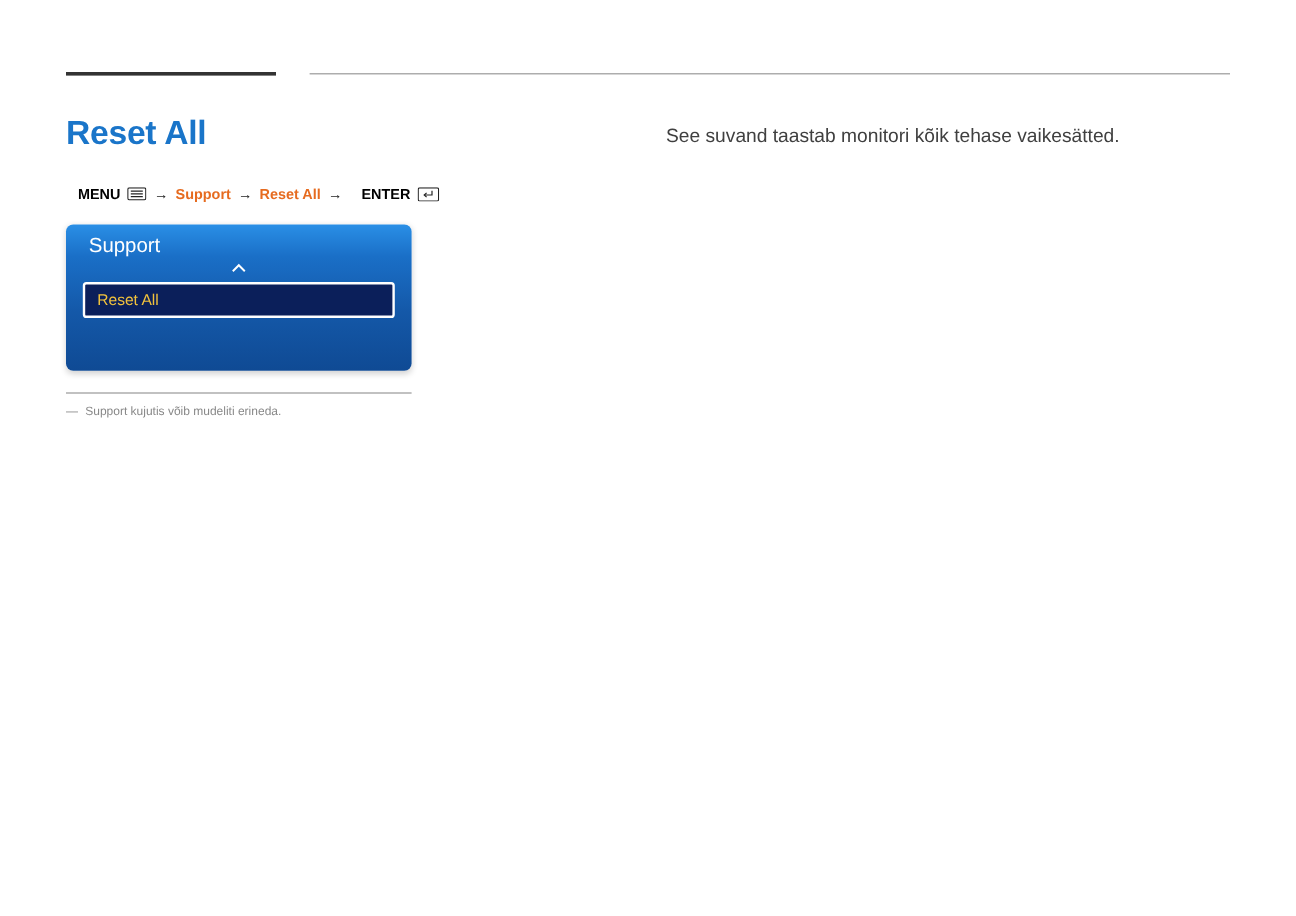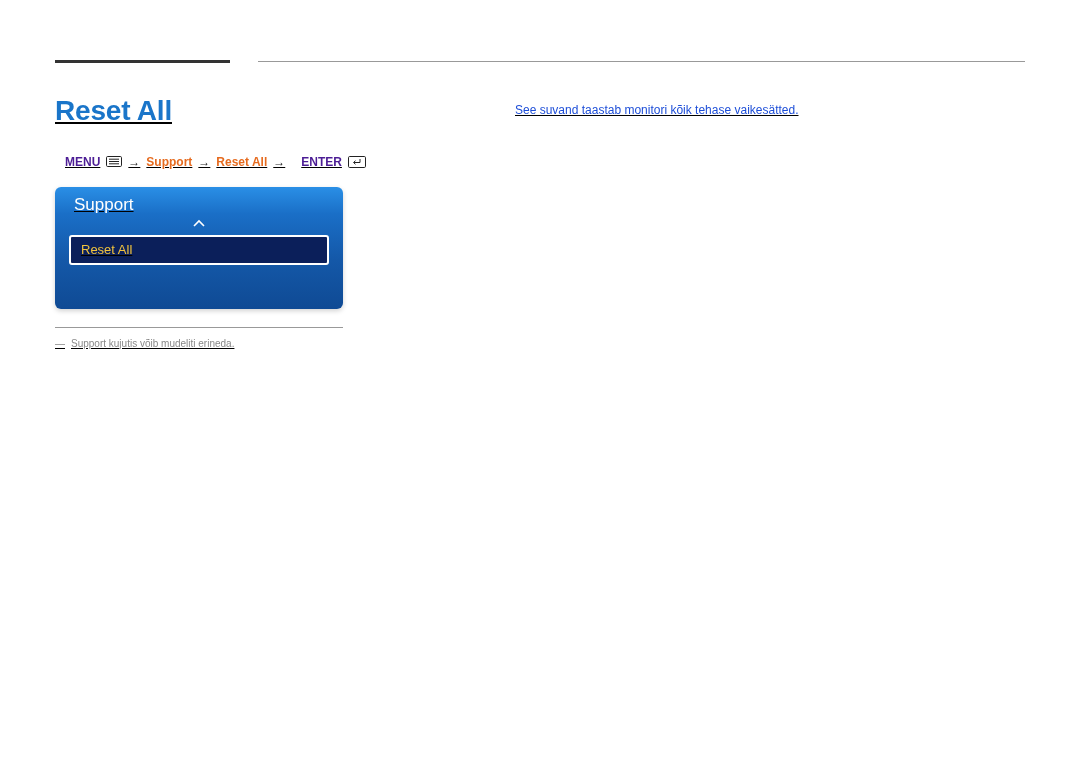--- a/index.html
+++ b/index.html
@@ -31,21 +31,21 @@
       width: 28px;
     }
     .top-rule-thin {
       flex: 1;
       height: 1px;
       background: #999999;
       margin-top: 1px;
     }
     .columns {
       display: flex;
-      text-decoration: underline;
+      gap: 40px;
     }
     .left-col {
       width: 460px;
     }
     .right-col {
       flex: 1;
       padding-top: 6px;
     }
     .page-title {
       color: #1a75c9;
@@ -58,21 +58,21 @@
       font-size: 12px;
       color: #333;
       margin-bottom: 18px;
       display: flex;
       align-items: center;
       gap: 6px;
       flex-wrap: wrap;
     }
     .nav-path .bold {
       font-weight: 700;
-      color: #4c1d95;
+      color: #000000;
       padding-left: 10px;
     }
     .nav-path .orange {
       font-weight: 700;
       color: #e66b1f;
     }
     .nav-path .arrow {
       font-weight: 700;
       color: #222;
     }
@@ -131,22 +131,22 @@
     .footnote {
       font-size: 10px;
       color: #888888;
       display: flex;
       gap: 6px;
     }
     .footnote-dash {
       color: #888888;
     }
     .description {
-      font-size: 12px;
-      color: #1d4ed8;
+      font-size: 16px;
+      color: #404040;
       line-height: 1.6;
     }
   </style>
 </head>
 <body>
 
 <div class="page">
   <div class="top-rule-wrap">
     <div class="top-rule-thick"></div>
     <div class="top-rule-gap"></div>

